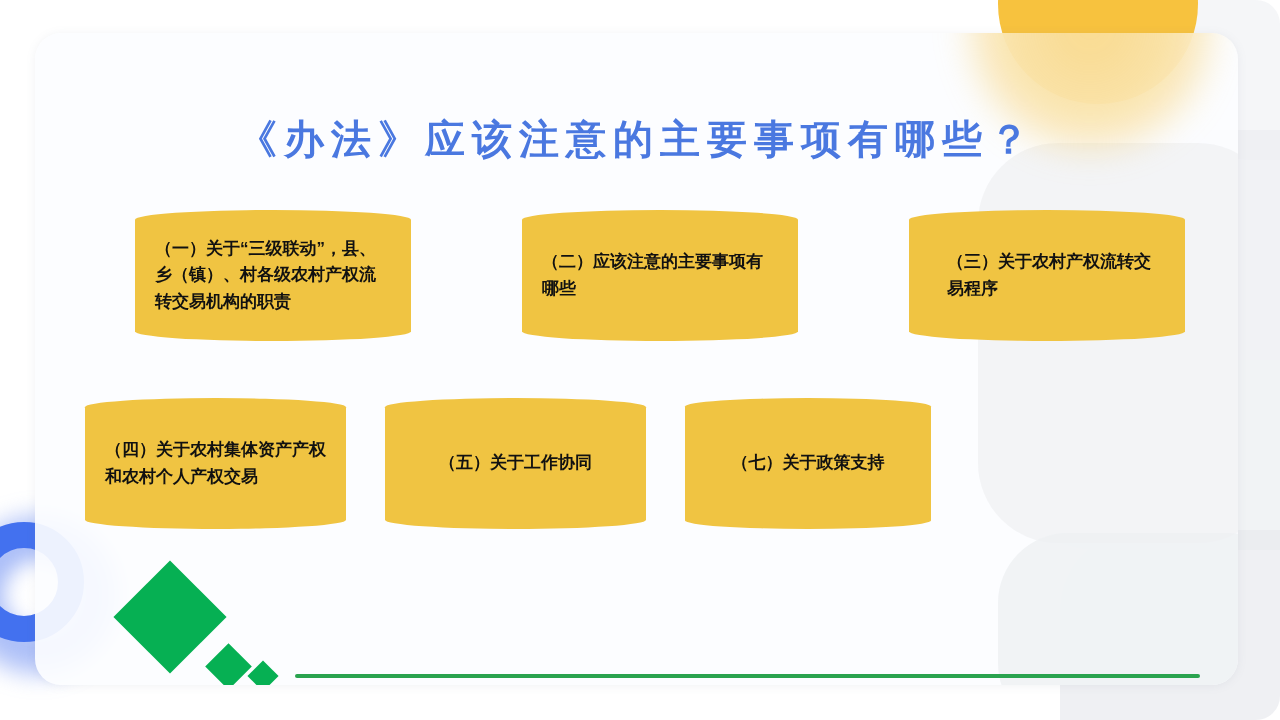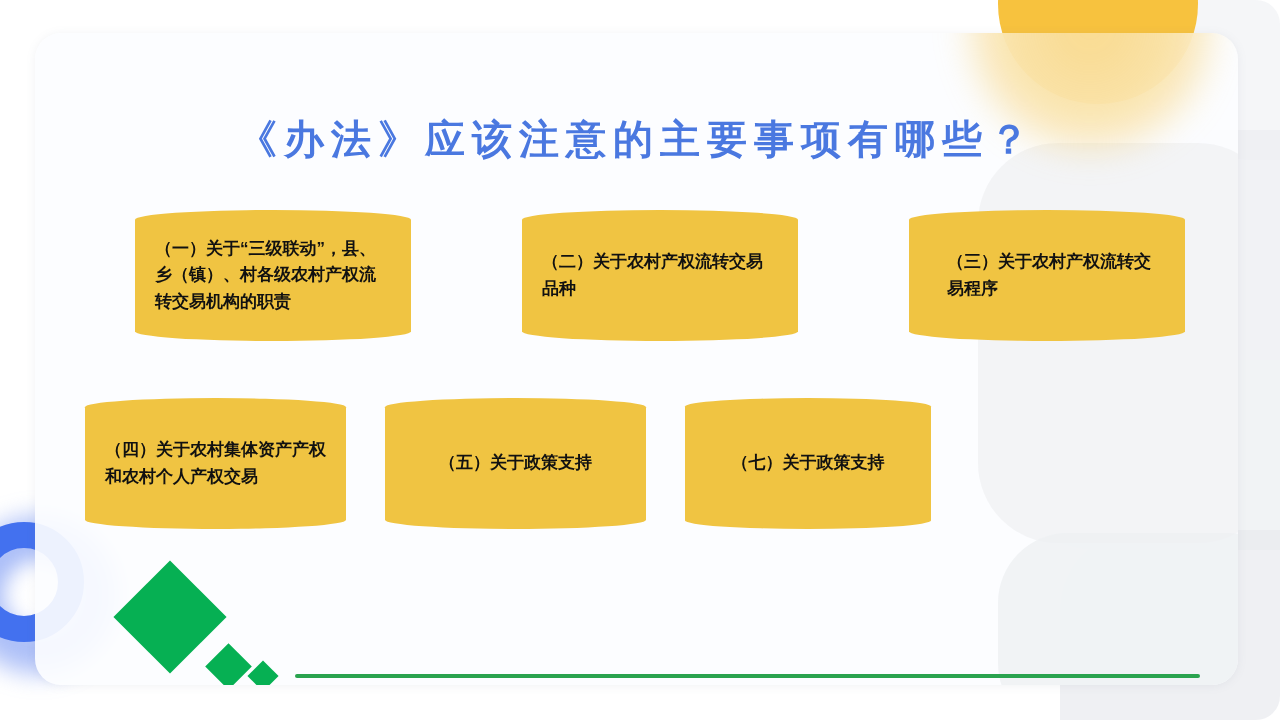--- a/index.html
+++ b/index.html
@@ -236,33 +236,33 @@
     <div class="card-tint-grey2"></div>
     <div class="card-sun-bleed"></div>
 
     <h1 id="title">《办法》应该注意的主要事项有哪些？</h1>
 
     <div class="row" id="row-1">
       <div class="pill">
         <span class="pill-text">（一）关于“三级联动”，县、乡（镇）、村各级农村产权流转交易机构的职责</span>
       </div>
       <div class="pill">
-        <span class="pill-text">（二）关于农村产权流转交易品种</span>
+        <span class="pill-text">（二）应该注意的主要事项有哪些</span>
       </div>
       <div class="pill">
         <span class="pill-text">（三）关于农村产权流转交易程序</span>
       </div>
     </div>
 
     <div class="row" id="row-2">
       <div class="pill">
         <span class="pill-text">（四）关于农村集体资产产权和农村个人产权交易</span>
       </div>
       <div class="pill center">
-        <span class="pill-text">（五）关于政策支持</span>
+        <span class="pill-text">（五）关于工作协同</span>
       </div>
       <div class="pill center">
         <span class="pill-text">（七）关于政策支持</span>
       </div>
     </div>
 
     <div class="diamond" id="diamond-lg" style="left:95px;  top:544px;"></div>
     <div class="diamond" id="diamond-md" style="left:177px; top:617px;"></div>
     <div class="diamond" id="diamond-sm" style="left:217px; top:632px;"></div>
     <div id="green-rule" style="left:260px; top:641px; width:905px;"></div>

